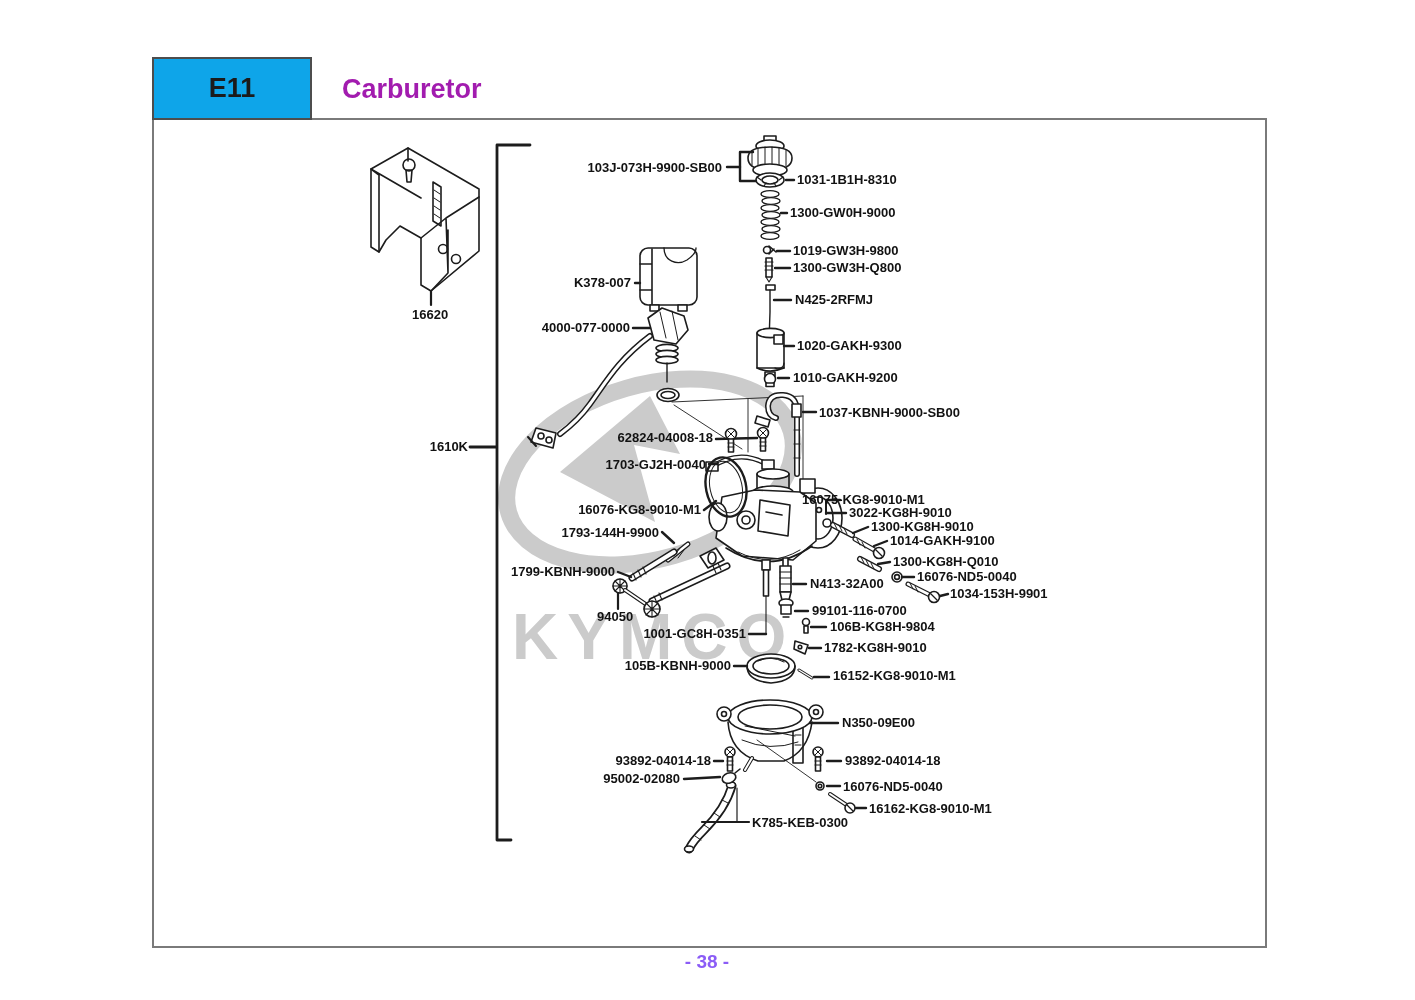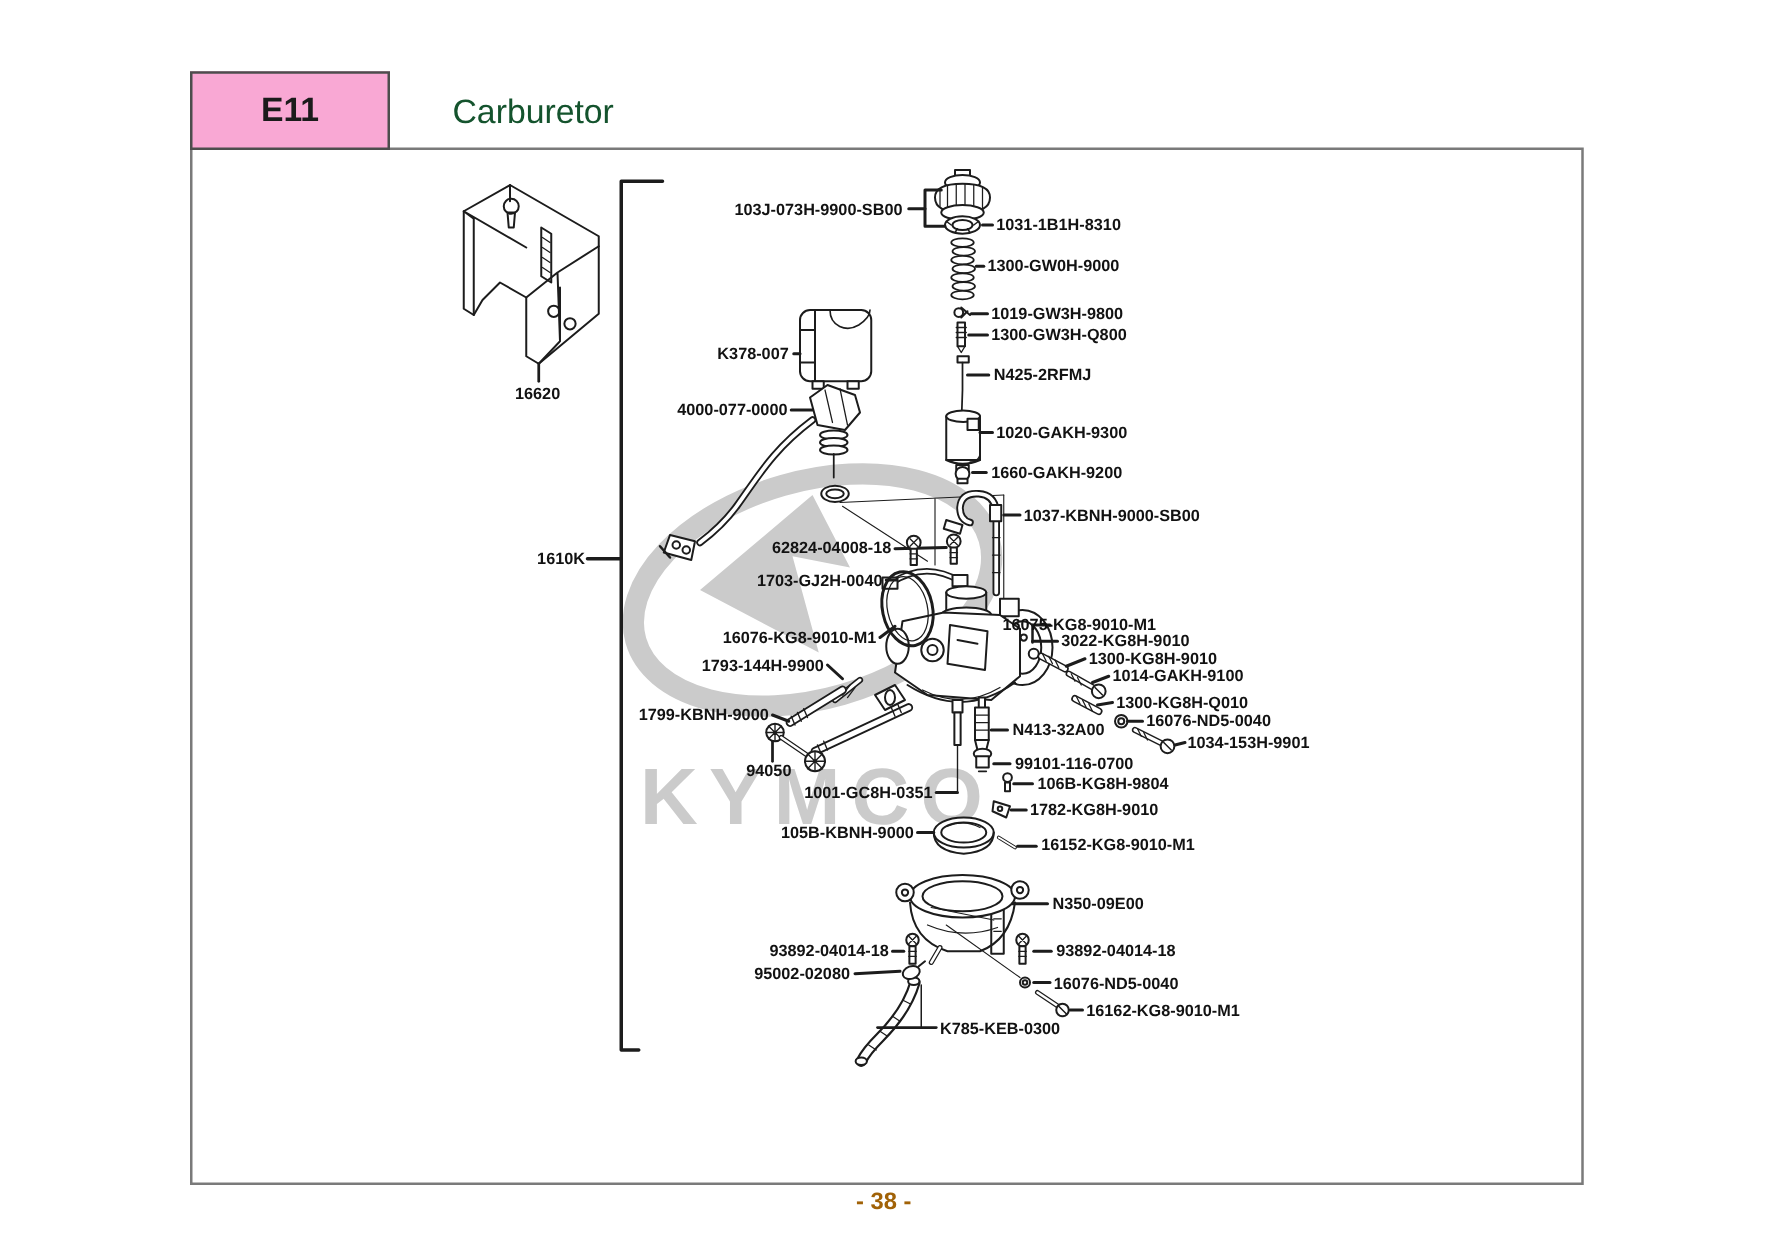--- a/index.html
+++ b/index.html
@@ -1,23 +1,23 @@
 <!DOCTYPE html>
 <html><head>
 <meta charset="utf-8">
 <style>
   html,body{margin:0;padding:0;background:#ffffff;width:1415px;height:1000px;overflow:hidden;}
   body{font-family:"Liberation Sans", sans-serif;position:relative;}
   .stage{position:absolute;left:0;top:0;width:1415px;height:1000px;}
   
-  .code-box{position:absolute;left:152px;top:57px;width:156px;height:59px;border:2px solid #4d4d4d;background:#f9a8d4;
+  .code-box{position:absolute;left:152px;top:57px;width:156px;height:59px;border:2px solid #4d4d4d;background:#0ea5e9;
             display:flex;align-items:center;justify-content:center;font-size:27px;font-weight:bold;color:#1b1b1b;z-index:5;}
-  .page-title{position:absolute;left:362px;top:74px;font-size:27px;font-weight:normal;color:#14532d;z-index:5;}
+  .page-title{position:absolute;left:342px;top:74px;font-size:27px;font-weight:bold;color:#a21caf;z-index:5;}
   .main-box{position:absolute;left:152px;top:118px;width:1111px;height:826px;border:2px solid #7a7a7a;background:#fff;z-index:1;}
-  .page-num{position:absolute;left:652px;top:951px;width:110px;text-align:center;font-size:19px;font-weight:bold;color:#a16207;z-index:5;}
+  .page-num{position:absolute;left:652px;top:951px;width:110px;text-align:center;font-size:19px;font-weight:bold;color:#8b5cf6;z-index:5;}
   
   svg.layer{position:absolute;left:0;top:0;z-index:3;pointer-events:none;}
   svg.wm{z-index:2;}
   
   .pl{position:absolute;z-index:4;font-size:13px;font-weight:bold;color:#121212;white-space:nowrap;line-height:14px;text-align:center;}
   .r{text-align:right;}
 </style>
 </head>
 <body>
 
@@ -346,21 +346,21 @@
     </g>
   </svg>
 
   <div class="pl r" style="left:562px;top:161px;width:160px">103J-073H-9900-SB00</div>
   <div class="pl" style="left:797px;top:173px">1031-1B1H-8310</div>
   <div class="pl" style="left:790px;top:206px">1300-GW0H-9000</div>
   <div class="pl" style="left:793px;top:244px">1019-GW3H-9800</div>
   <div class="pl" style="left:793px;top:261px">1300-GW3H-Q800</div>
   <div class="pl" style="left:795px;top:293px">N425-2RFMJ</div>
   <div class="pl" style="left:797px;top:339px">1020-GAKH-9300</div>
-  <div class="pl" style="left:793px;top:371px">1660-GAKH-9200</div>
+  <div class="pl" style="left:793px;top:371px">1010-GAKH-9200</div>
   <div class="pl" style="left:819px;top:406px">1037-KBNH-9000-SB00</div>
   <div class="pl r" style="left:531px;top:276px;width:100px">K378-007</div>
   <div class="pl r" style="left:530px;top:321px;width:100px">4000-077-0000</div>
   <div class="pl" style="left:412px;top:308px">16620</div>
   <div class="pl r" style="left:418px;top:440px;width:50px">1610K</div>
   <div class="pl r" style="left:593px;top:431px;width:120px">62824-04008-18</div>
   <div class="pl r" style="left:586px;top:458px;width:120px">1703-GJ2H-0040</div>
   <div class="pl r" style="left:561px;top:503px;width:140px">16076-KG8-9010-M1</div>
   <div class="pl r" style="left:539px;top:526px;width:120px">1793-144H-9900</div>
   <div class="pl r" style="left:495px;top:565px;width:120px">1799-KBNH-9000</div>

